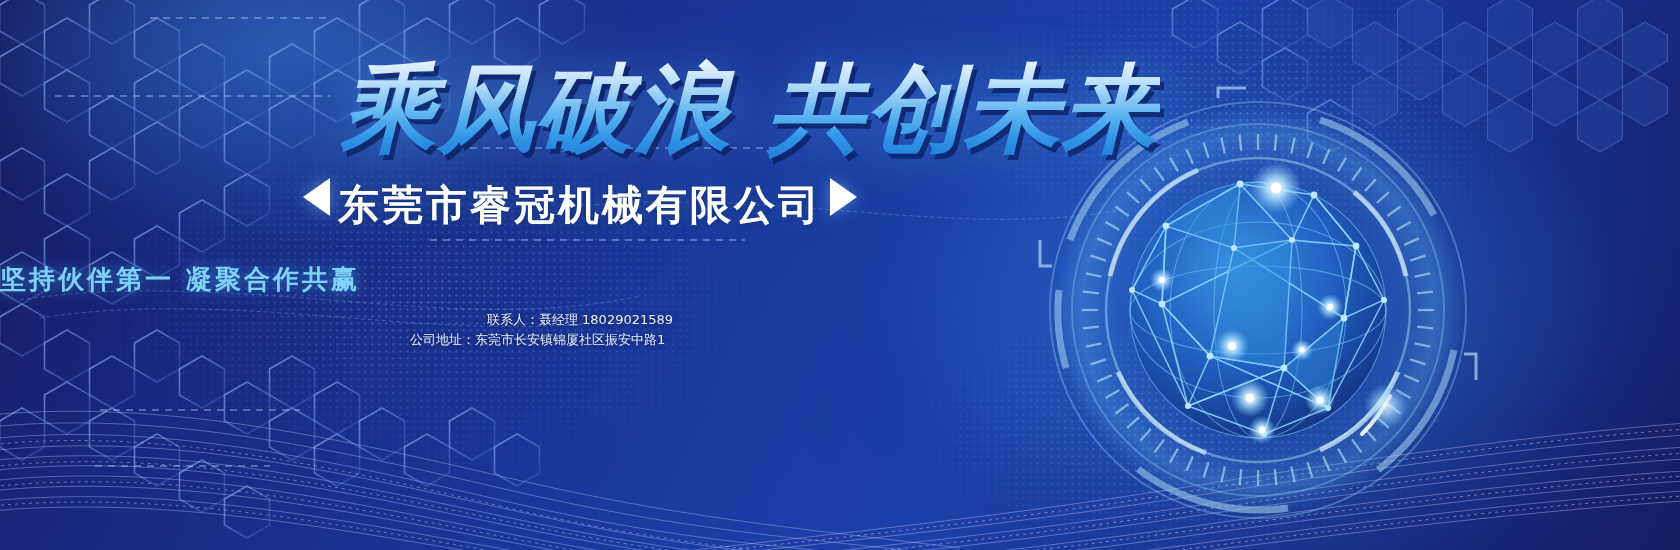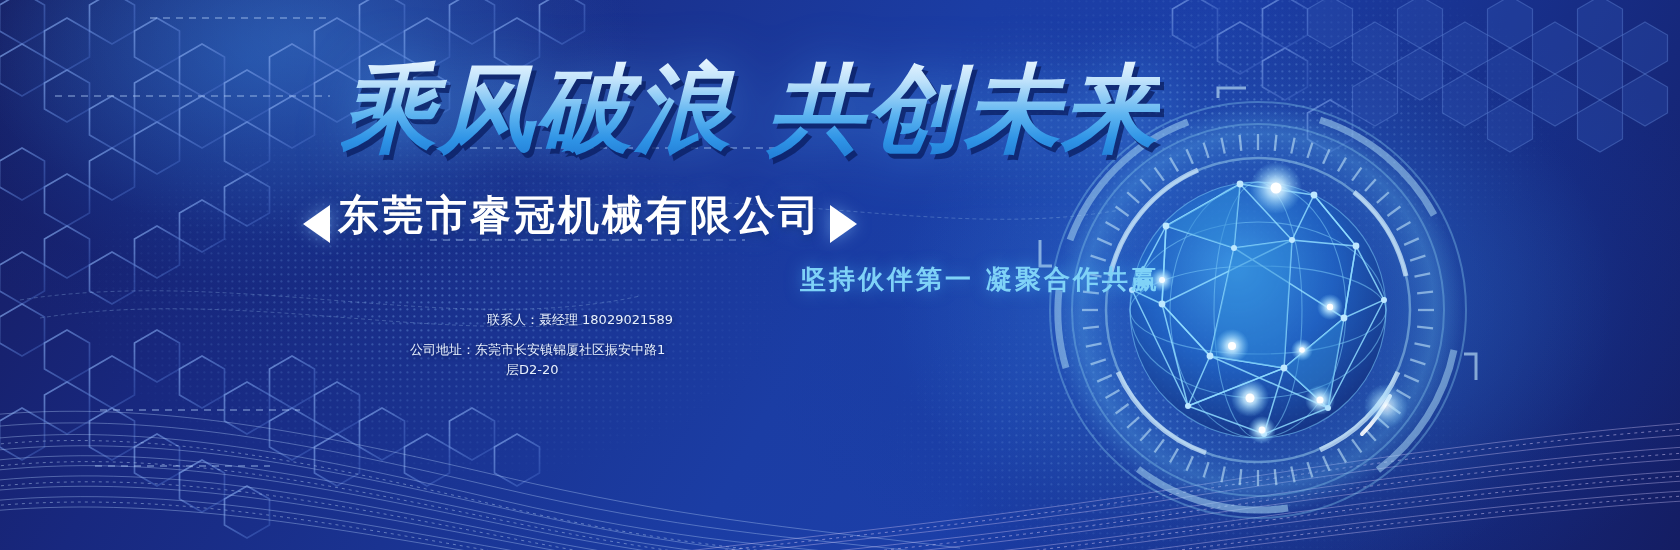--- a/index.html
+++ b/index.html
@@ -27,54 +27,54 @@
     font-size:96px;font-weight:bold;font-style:italic;
     letter-spacing:2px;line-height:1.08;white-space:nowrap;
     background:linear-gradient(180deg,#eaf6ff 0%,#bfe2fb 22%,#5cb3f0 55%,#2f94e6 78%,#1f7ad4 100%);
     -webkit-background-clip:text;background-clip:text;color:transparent;
     -webkit-text-fill-color:transparent;
     filter:drop-shadow(4px 5px 0 rgba(10,30,96,0.75)) drop-shadow(0 0 26px rgba(90,180,255,0.35));
   }
 
   
   .company-row{
-    position:absolute;left:0;top:188px;width:1190px;
-    display:flex;align-items:flex-end;justify-content:center;gap:8px;
+    position:absolute;left:0;top:178px;width:1190px;
+    display:flex;align-items:flex-start;justify-content:center;gap:8px;
     padding-right:30px;box-sizing:border-box;
   }
   .tri{width:0;height:0;border-top:19px solid transparent;border-bottom:19px solid transparent;
        filter:drop-shadow(0 0 8px rgba(140,200,255,.5));}
   .tri-l{border-right:27px solid #ffffff;}
   .tri-r{border-left:27px solid #ffffff;}
   .company-name{
     font-family:"DejaVu Sans","Liberation Sans",sans-serif;
     font-size:41px;font-weight:bold;color:#ffffff;letter-spacing:3px;white-space:nowrap;
     text-shadow:0 2px 10px rgba(10,40,110,.8),0 0 24px rgba(120,190,255,.30);
   }
 
   
   .tagline{
-    position:absolute;left:0;top:262px;width:1190px;text-align:right;
+    position:absolute;left:0;top:262px;width:1190px;text-align:left;
     padding-right:30px;box-sizing:border-box;
     font-family:"DejaVu Sans","Liberation Sans",sans-serif;
     font-size:26px;font-weight:bold;color:#7fd2f7;letter-spacing:3px;white-space:nowrap;
     text-shadow:0 0 16px rgba(80,190,255,.55);
   }
 
   
   .contact{
     position:absolute;left:0;top:310px;width:1190px;
     padding-right:30px;box-sizing:border-box;
     font-family:"DejaVu Sans","Liberation Sans",sans-serif;
     color:#e8f1fe;font-size:13px;line-height:1.55;
     text-shadow:0 1px 5px rgba(8,25,80,.9);
   }
   .contact-line{text-align:center;}
   .contact-addr{
-    width:340px;margin:10px auto;text-align:left;text-indent:0;
+    width:340px;margin:0 auto;text-align:left;text-indent:0;
   }
   .contact-addr .ind{display:block;padding-left:96px;}
 </style>
 </head>
 <body>
 
 <div class="banner">
 
   <div class="layer">
     <svg viewBox="0 0 1680 550" xmlns="http://www.w3.org/2000/svg">
@@ -462,17 +462,16 @@
     <span class="company-name">东莞市睿冠机械有限公司</span>
     <span class="tri tri-r"></span>
   </div>
 
   <div class="tagline">坚持伙伴第一 凝聚合作共赢</div>
 
   <div class="contact">
     <div class="contact-line">联系人：聂经理 18029021589</div>
     <div class="contact-addr">
       <div>公司地址：东莞市长安镇锦厦社区振安中路1</div>
-      <div class="ind">层D2-20</div>
     </div>
   </div>
 
 </div>
 
 </body></html>

